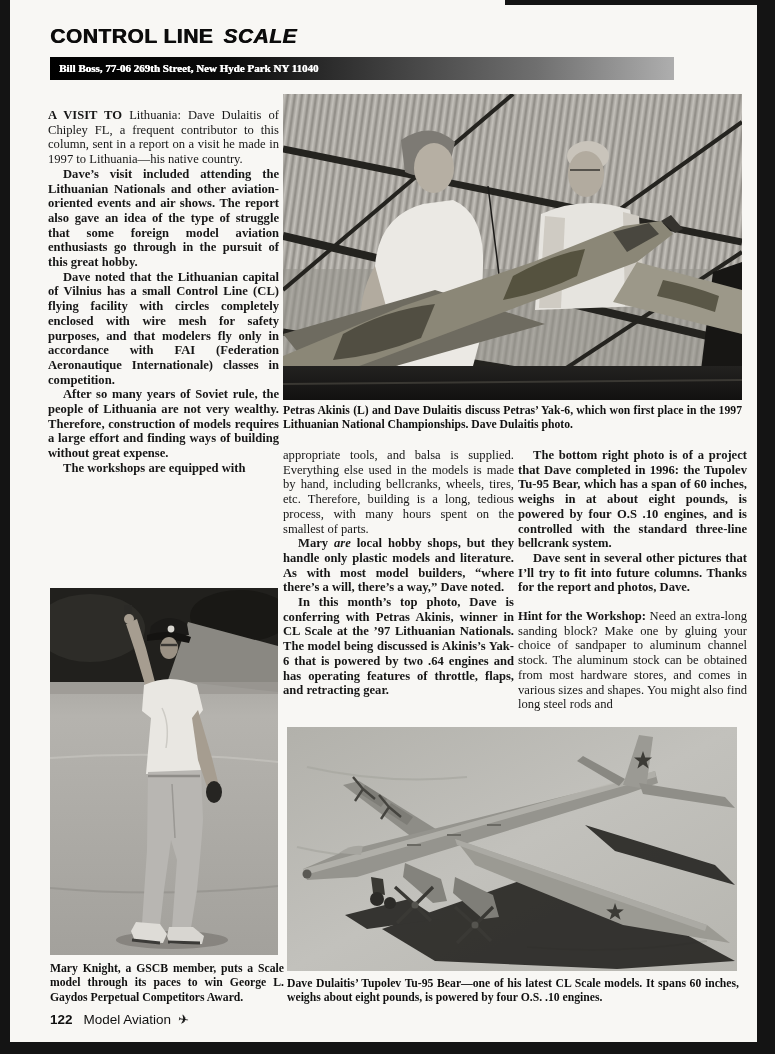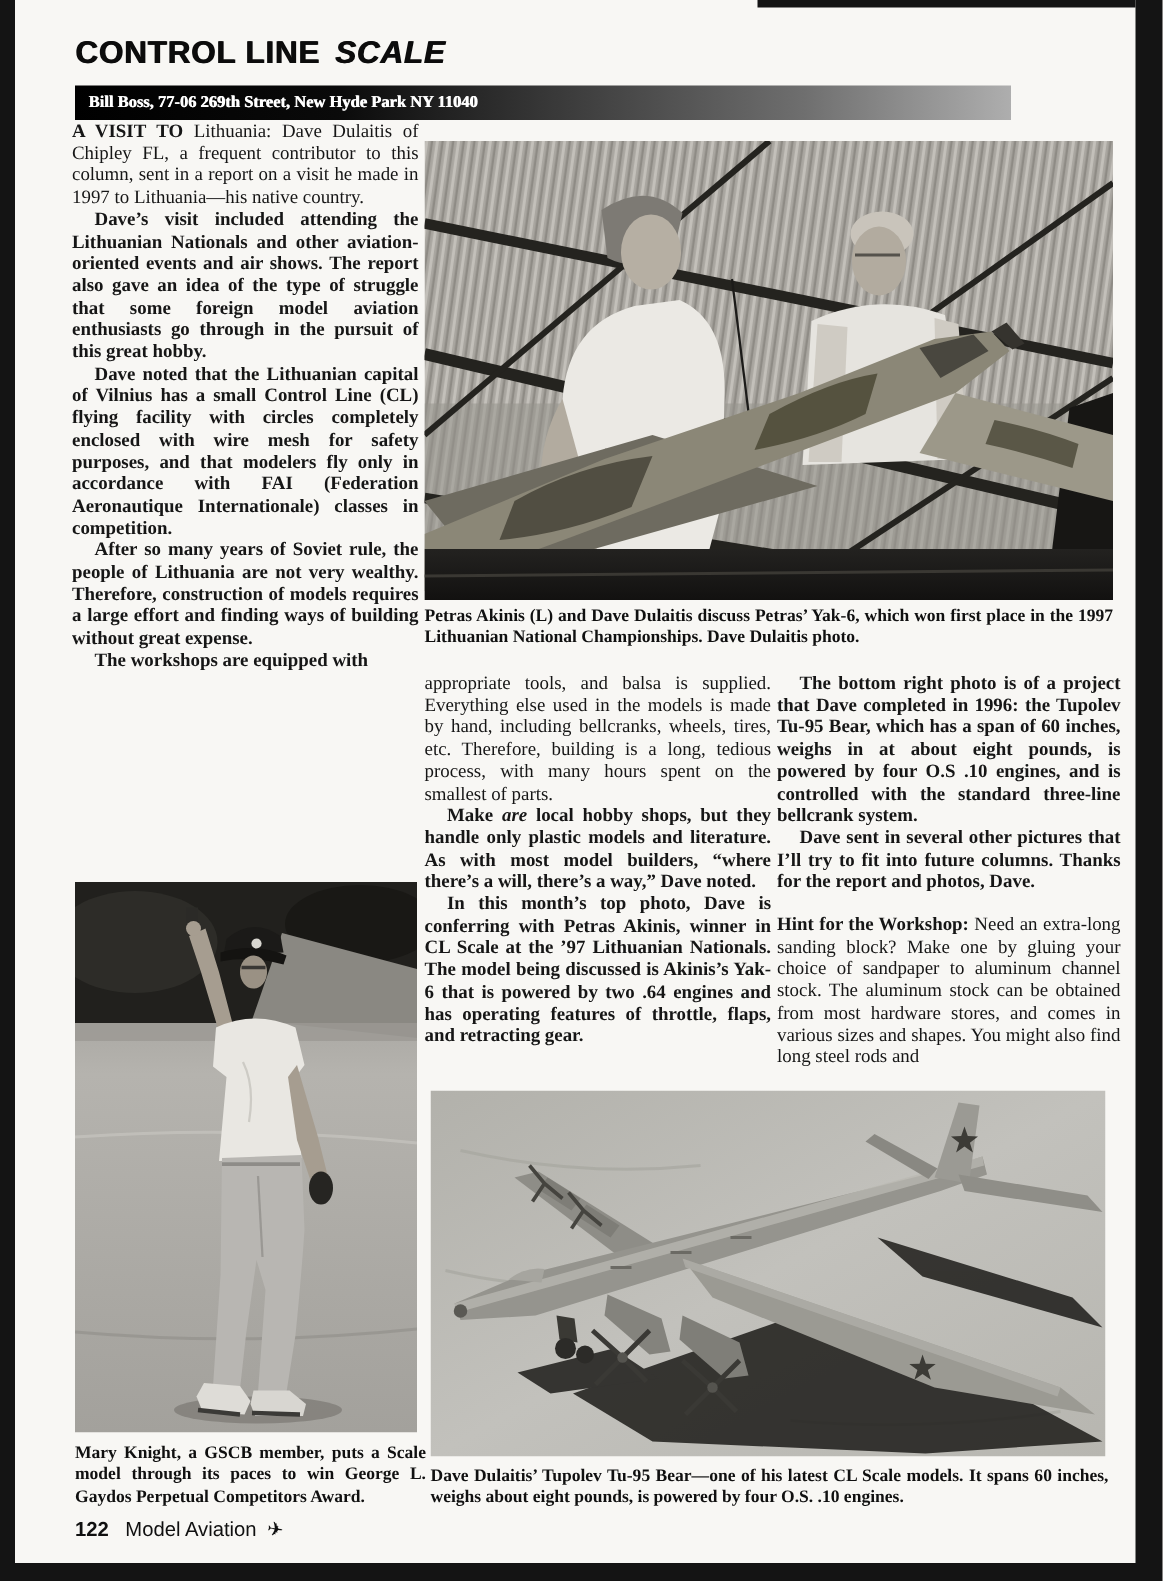--- a/index.html
+++ b/index.html
@@ -61,21 +61,21 @@
   <div class="sliver"></div>
 
   <div class="title">
     <span>CONTROL LINE</span><span class="accent">SCALE</span>
   </div>
 
   <div class="byline-bar">
     <span>Bill Boss, 77-06 269th Street, New Hyde Park NY  11040</span>
   </div>
 
-  <div class="col" style="left:38px;top:80px;width:231px;">
+  <div class="col" style="left:38px;top:108px;width:231px;">
     <p><b>A VISIT TO</b><span> Lithuania: Dave Dulaitis of Chipley FL, a frequent contributor to this column, sent in a report on a visit he made in 1997 to Lithuania—his native country.</span></p>
     <p class="ind"><span>Dave’s visit included attending the Lithuanian Nationals and other aviation-oriented events and air shows. The report also gave an idea of the type of struggle that some foreign model aviation enthusiasts go through in the pursuit of this great hobby.</span></p>
     <p class="ind"><span>Dave noted that the Lithuanian capital of Vilnius has a small Control Line (CL) flying facility with circles completely enclosed with wire mesh for safety purposes, and that modelers fly only in accordance with FAI (Federation Aeronautique Internationale) classes in competition.</span></p>
     <p class="ind"><span>After so many years of Soviet rule, the people of Lithuania are not very wealthy. Therefore, construction of models requires a large effort and finding ways of building without great expense.</span></p>
     <p class="ind"><span>The workshops are equipped with</span></p>
   </div>
 
   <div class="photo" style="left:273px;top:94px;">
     <svg width="459" height="306" viewBox="0 0 459 306" role="img">
       <defs>
@@ -134,21 +134,21 @@
       <path d="M0,290 L459,286" stroke="#3a3833" stroke-width="2" fill="none"></path>
     </svg>
   </div>
 
   <div class="caption" style="left:273px;top:404px;width:459px;">
     <span>Petras Akinis (L) and Dave Dulaitis discuss Petras’ Yak-6, which won first place in the 1997 Lithuanian National Championships. Dave Dulaitis photo.</span>
   </div>
 
   <div class="col" style="left:273px;top:448px;width:231px;">
     <p><span>appropriate tools, and balsa is supplied. Everything else used in the models is made by hand, including bellcranks, wheels, tires, etc. Therefore, building is a long, tedious process, with many hours spent on the smallest of parts.</span></p>
-    <p class="ind"><span>Make </span><i>are</i><span> local hobby shops, but they handle only plastic models and literature. As with most model builders, “where there’s a will, there’s a way,” Dave noted.</span></p>
+    <p class="ind"><span>Mary </span><i>are</i><span> local hobby shops, but they handle only plastic models and literature. As with most model builders, “where there’s a will, there’s a way,” Dave noted.</span></p>
     <p class="ind"><span>In this month’s top photo, Dave is conferring with Petras Akinis, winner in CL Scale at the ’97 Lithuanian Nationals. The model being discussed is Akinis’s Yak-6 that is powered by two .64 engines and has operating features of throttle, flaps, and retracting gear.</span></p>
   </div>
 
   <div class="col" style="left:508px;top:448px;width:229px;">
     <p class="ind"><span>The bottom right photo is of a project that Dave completed in 1996: the Tupolev Tu-95 Bear, which has a span of 60 inches, weighs in at about eight pounds, is powered by four O.S .10 engines, and is controlled with the standard three-line bellcrank system.</span></p>
     <p class="ind"><span>Dave sent in several other pictures that I’ll try to fit into future columns. Thanks for the report and photos, Dave.</span></p>
     <p class="gap"><b>Hint for the Workshop:</b><span> Need an extra-long sanding block? Make one by gluing your choice of sandpaper to aluminum channel stock. The aluminum stock can be obtained from most hardware stores, and comes in various sizes and shapes. You might also find long steel rods and</span></p>
   </div>
 
   <div class="photo" style="left:40px;top:588px;">

